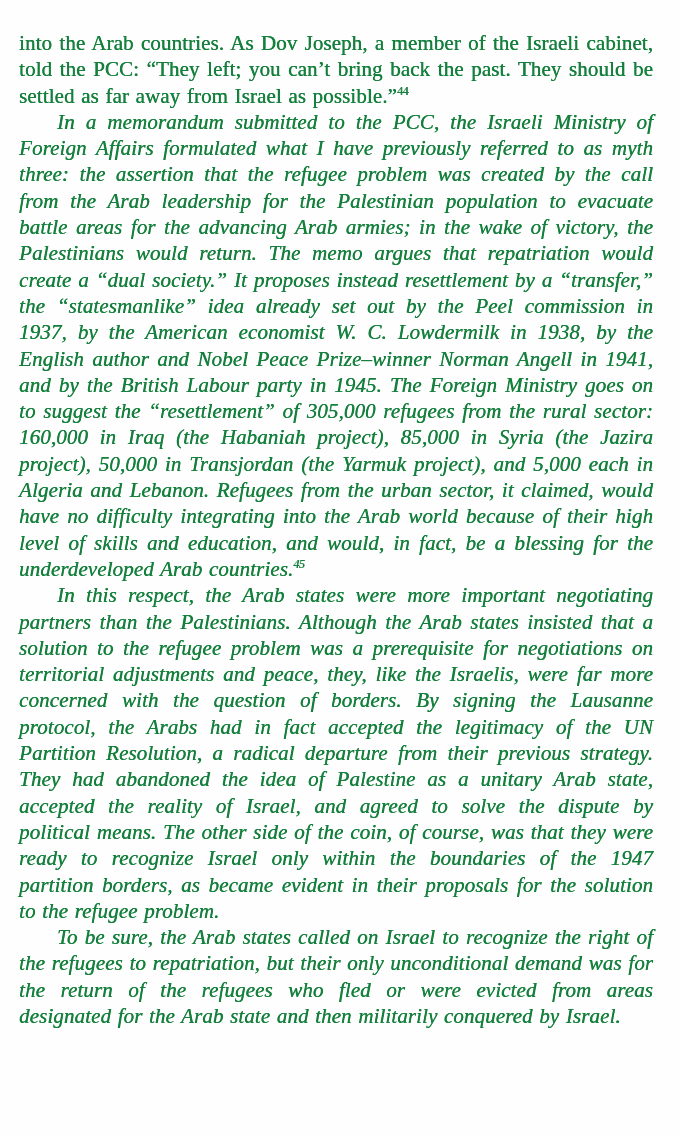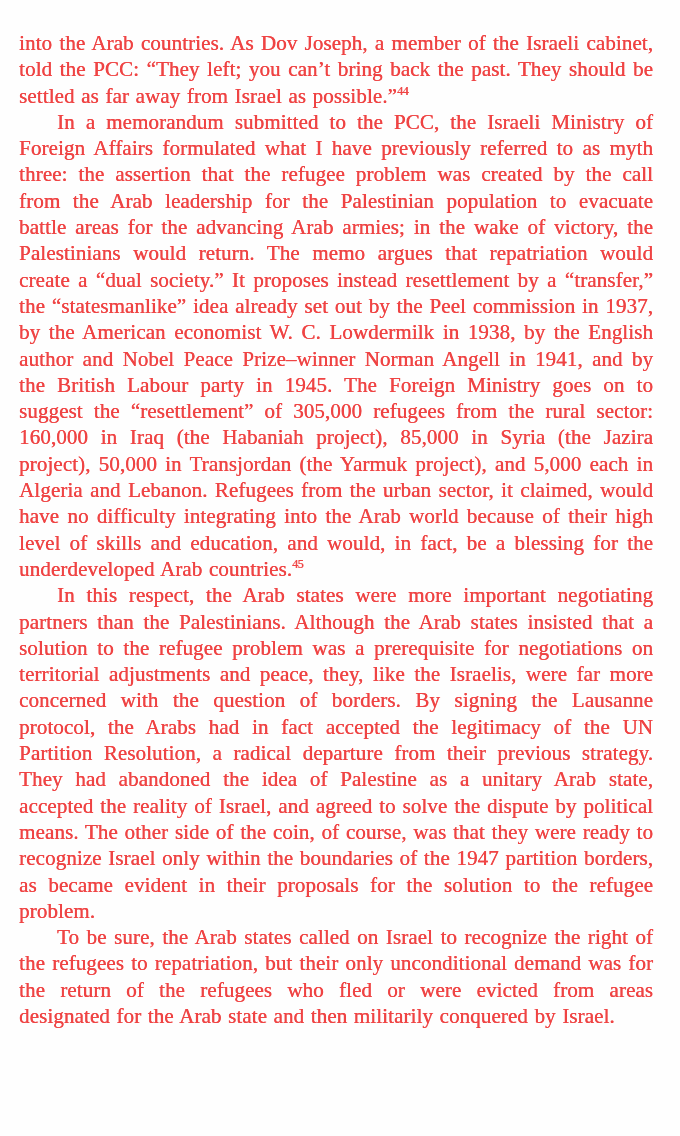--- a/index.html
+++ b/index.html
@@ -6,38 +6,39 @@
     margin: 0;
     padding: 0;
     background: #ffffff;
   }
   .page {
     position: relative;
     box-sizing: border-box;
     width: 680px;
     height: 1136px;
     background: #fefefe;
-    color: #ef4444;
+    color: #15803d;
     font-family: "Liberation Serif", "DejaVu Serif", serif;
     font-size: 21px;
     line-height: 26.3px;
     padding: 30px 27px 0 19px;
     text-align: justify;
     letter-spacing: 0.1px;
     word-spacing: 1.2px;
     
     text-shadow: 0.35px 0 0 currentColor;
     overflow: hidden;
   }
   p.para {
     margin: 0;
     padding: 0;
   }
   p.para.indent {
     text-indent: 38px;
+    font-style: italic;
   }
   sup.fn {
     font-size: 12px;
     line-height: 0;
     vertical-align: super;
     letter-spacing: -0.5px;
     text-shadow: 0.5px 0 0 currentColor;
   }
 </style>
 </head>

